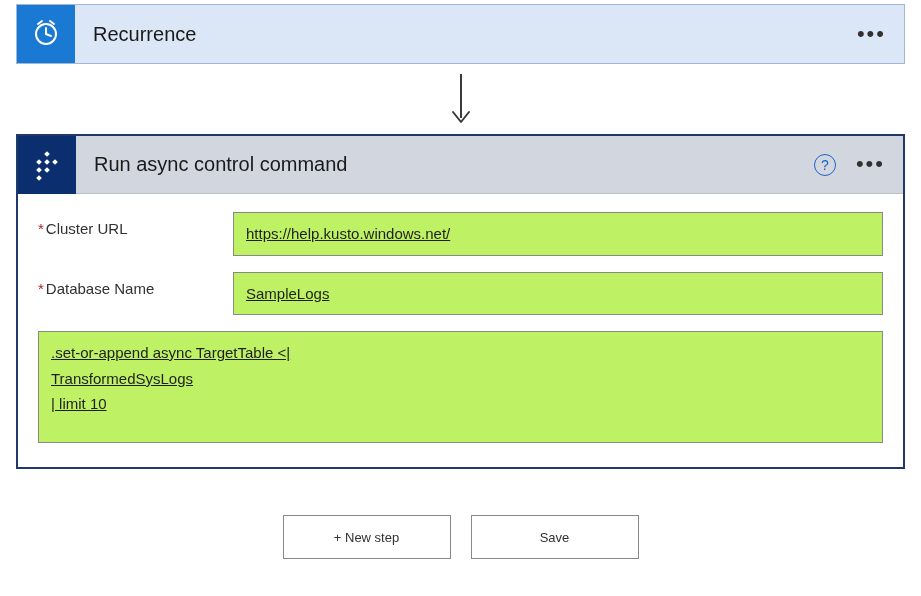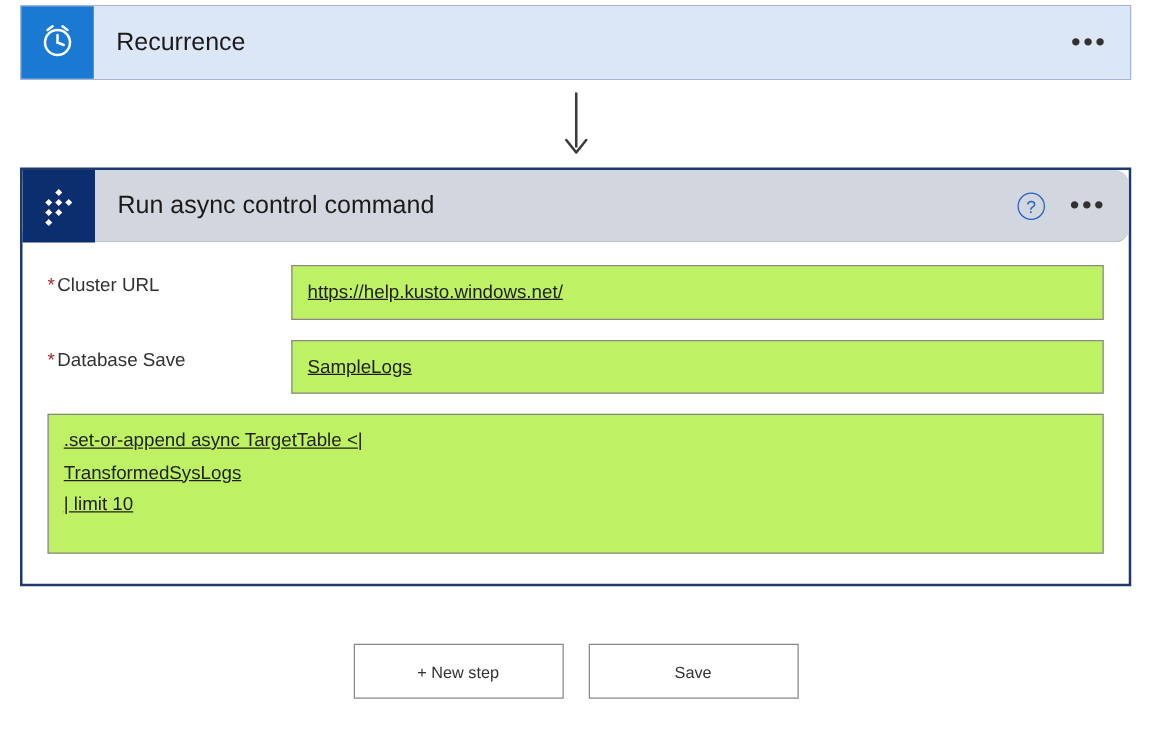--- a/index.html
+++ b/index.html
@@ -13,21 +13,21 @@
       background:#fff;
       margin-top:4px;
     }
     .card-recurrence { border-color:#a4b5d6; }
     .card-kusto { border:2px solid #1f3a6a; margin-top:0; }
 
     .card-header {
       display:flex; align-items:center; height:58px;
     }
     .hdr-recurrence { background:#dbe6f7; }
-    .hdr-kusto { background:#d2d7df; border-bottom:1px solid #b9bec7;border-radius:11px; }
+    .hdr-kusto { background:#d2d7df; border-bottom:1px solid #b9bec7; }
 
     .icon-box {
       width:58px; height:58px; display:flex;
       align-items:center; justify-content:center; flex:0 0 58px;
     }
     .icon-recurrence { background:#1979d3; }
     .icon-kusto { background:#0b2e6f; }
     .icon-box svg { width:32px; height:32px; }
 
     .card-title {
@@ -123,21 +123,21 @@
       <span class="dots">•••</span>
     </div>
   </div>
 
   <div class="card-body">
     <div class="form-row">
       <div class="form-label"><span class="req">*</span><span>Cluster URL</span></div>
       <input class="form-input" type="text" value="https://help.kusto.windows.net/" style="">
     </div>
     <div class="form-row">
-      <div class="form-label"><span class="req">*</span><span>Database Save</span></div>
+      <div class="form-label"><span class="req">*</span><span>Database Name</span></div>
       <input class="form-input" type="text" value="SampleLogs" style="">
     </div>
     <div class="form-row">
       <textarea class="form-input" style="">.set-or-append async TargetTable &lt;|
 TransformedSysLogs
 | limit 10</textarea>
     </div>
   </div>
 </div>
 

